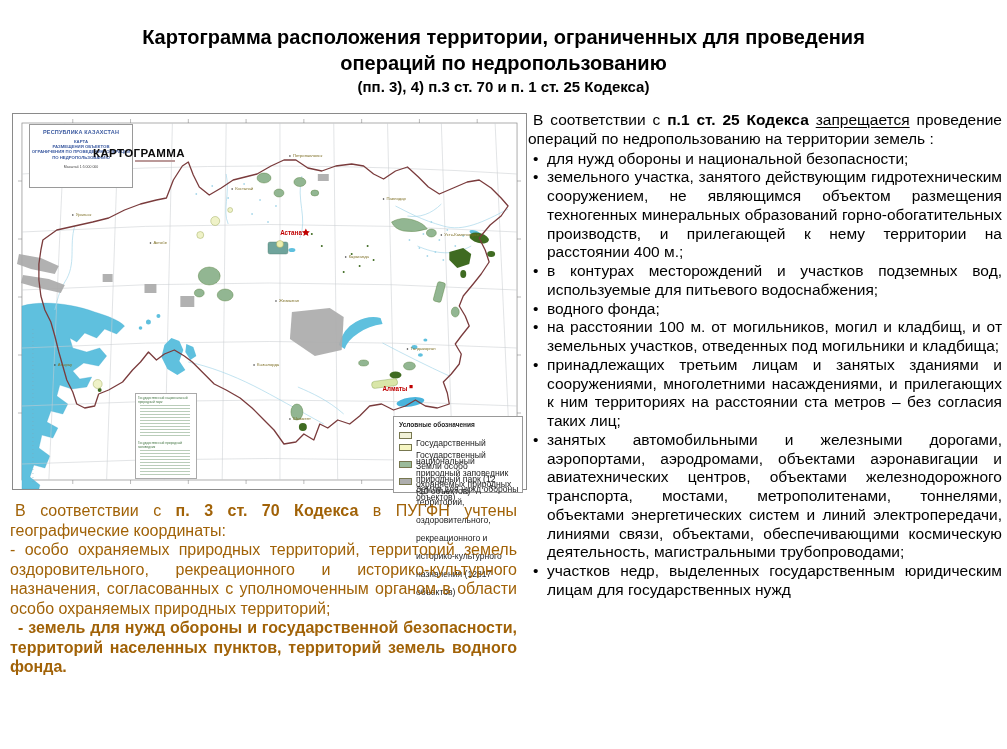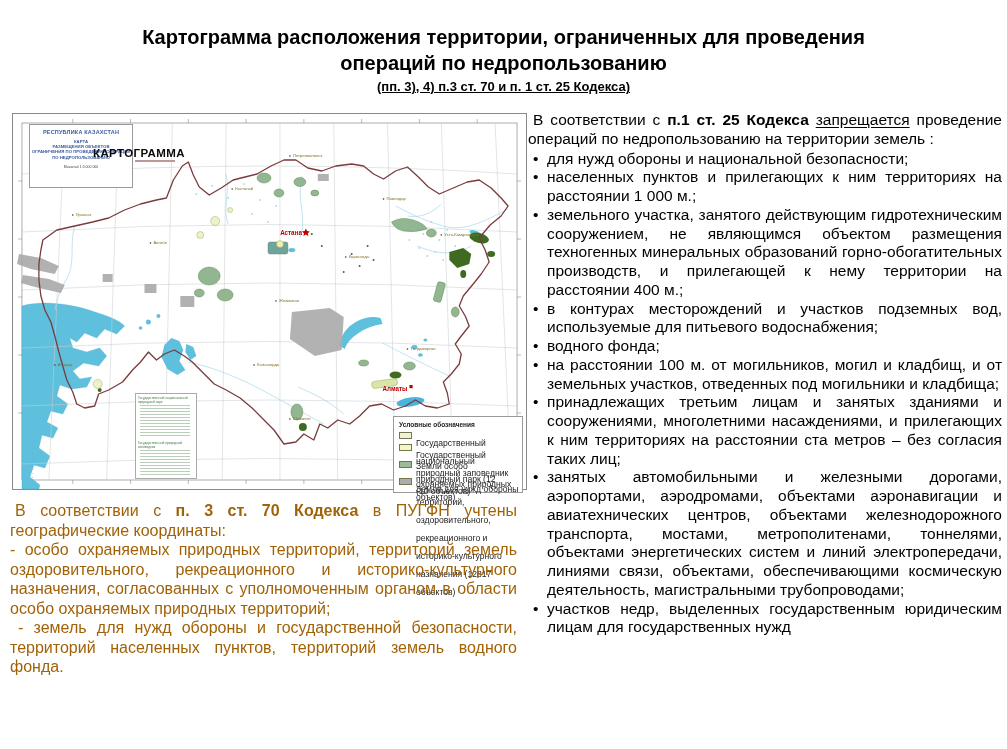--- a/index.html
+++ b/index.html
@@ -2,21 +2,21 @@
 <html><head>
 <meta charset="utf-8">
 <style>
   html,body{margin:0;padding:0;background:#ffffff;}
   .slide{position:relative;width:1007px;height:749px;background:#fff;overflow:hidden;
          font-family:"Liberation Sans",sans-serif;color:#000;margin-top:16px;}
 
   
   .title-block{position:absolute;top:8px;left:0;width:100%;text-align:center;font-weight:bold;}
   .title-l1{font-size:20px;line-height:26px;}
-  .title-l3{font-size:13px;line-height:22px;text-decoration:underline;}
+  .title-l3{font-size:15px;line-height:22px;}
 
   
   .map{position:absolute;left:12px;top:97px;width:513px;height:375px;border:1px solid #8a8a8a;background:#fff;}
   .map svg{position:absolute;left:0;top:0;width:100%;height:100%;}
 
   .map-titlebox{position:absolute;left:16px;top:10px;width:102px;height:62px;background:#fff;
                 border:1px solid #9a9a9a;overflow:hidden;}
   .mtb-inner{width:204px;transform:scale(.5);transform-origin:0 0;text-align:center;padding-top:8px;}
   .mtb-country{font-size:11px;font-weight:bold;color:#3B5AA0;letter-spacing:.4px;margin-bottom:7px;}
   .mtb-line{font-size:8.6px;font-weight:bold;color:#3B5AA0;line-height:1.25;}
@@ -50,21 +50,21 @@
   .right-panel ul{margin:1px 0 0;padding:0;list-style:none;font-size:15.5px;line-height:1.21;
                   text-align:justify;color:#000;}
   .right-panel li{position:relative;padding-left:19px;margin:0;}
   .right-panel li::before{content:"\2022";position:absolute;left:5px;top:0;}
 
   
   .bottom-left{position:absolute;left:10px;top:485px;width:507px;font-size:16px;line-height:1.22;
                text-align:justify;color:#a16207;}
   .bottom-left p{margin:0;}
   .bl-p1{text-indent:5px;}
-  .bl-p3{text-indent:8px;}
+  .bl-p3{text-indent:8px;font-weight:bold;}
 </style>
 </head>
 <body>
 
 <div class="slide">
 
   <div class="title-block">
     <div class="title-l1">Картограмма расположения территории, ограниченных для проведения</div>
     <div class="title-l1">операций по недропользованию</div>
     <div class="title-l3">(пп. 3), 4) п.3 ст. 70 и п. 1 ст. 25 Кодекса)</div>
@@ -290,21 +290,20 @@
       </div>
     </div>
   </div>
 
   <div class="right-panel">
     <p class="intro"><span>В соответствии с  </span><b>п.1 ст. 25 Кодекса</b>
       <u>запрещается</u>
       <span>проведение операций по недропользованию на территории земель :</span></p>
     <ul>
       <li>для нужд обороны и национальной безопасности;</li>
-      <li>населенных пунктов и прилегающих к ним территориях на расстоянии 1 000 м.;</li>
       <li>земельного участка, занятого действующим гидротехническим сооружением, не являющимся объектом размещения техногенных минеральных образований горно-обогатительных производств, и прилегающей к нему территории на расстоянии 400 м.;</li>
       <li>в контурах месторождений и участков подземных вод, используемые для питьевого водоснабжения;</li>
       <li>водного фонда;</li>
       <li>на расстоянии 100 м.  от могильников, могил и кладбищ, и от земельных участков, отведенных под могильники и кладбища;</li>
       <li>принадлежащих третьим лицам и занятых зданиями и сооружениями, многолетними насаждениями, и прилегающих к ним территориях на расстоянии ста метров – без согласия таких лиц;</li>
       <li>занятых автомобильными и железными дорогами, аэропортами, аэродромами, объектами аэронавигации и авиатехнических центров, объектами железнодорожного транспорта, мостами, метрополитенами, тоннелями, объектами энергетических систем и линий электропередачи, линиями связи, объектами, обеспечивающими космическую деятельность, магистральными трубопроводами;</li>
       <li>участков недр, выделенных государственным юридическим лицам для государственных нужд</li>
     </ul>
   </div>
 

